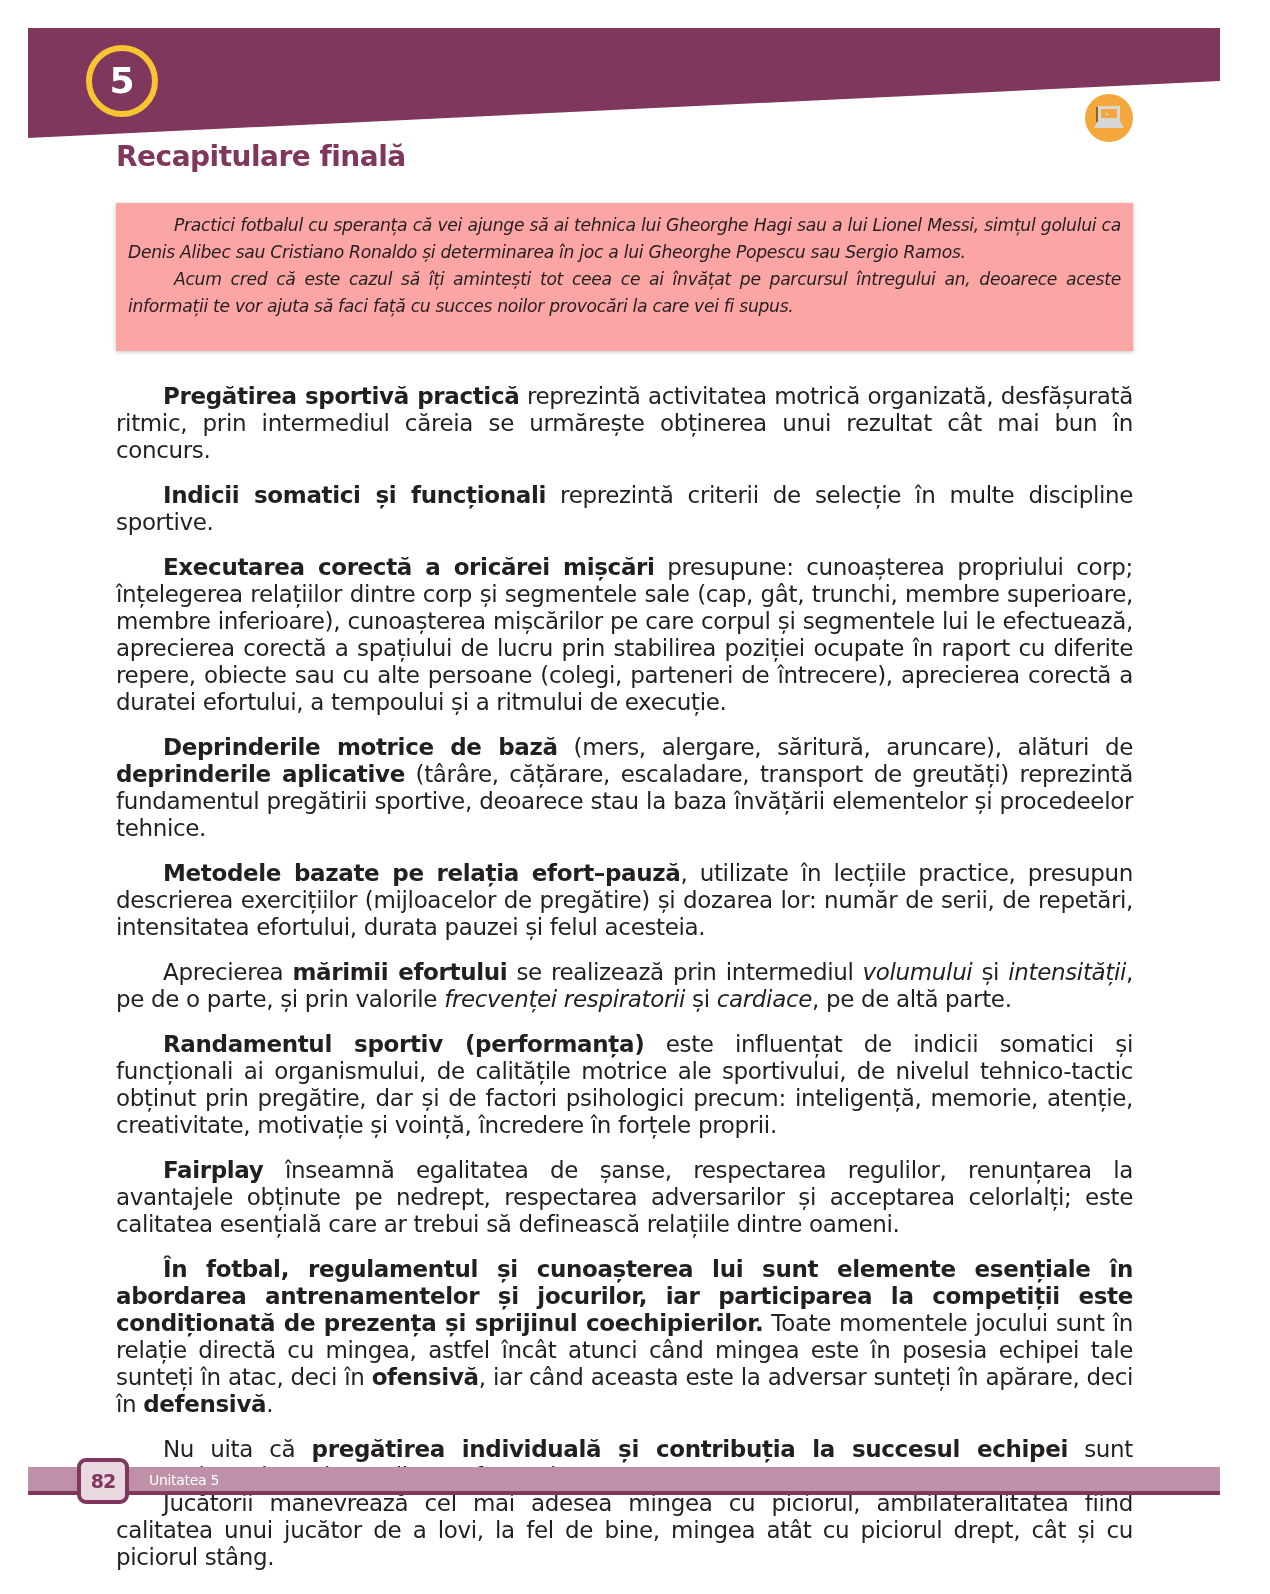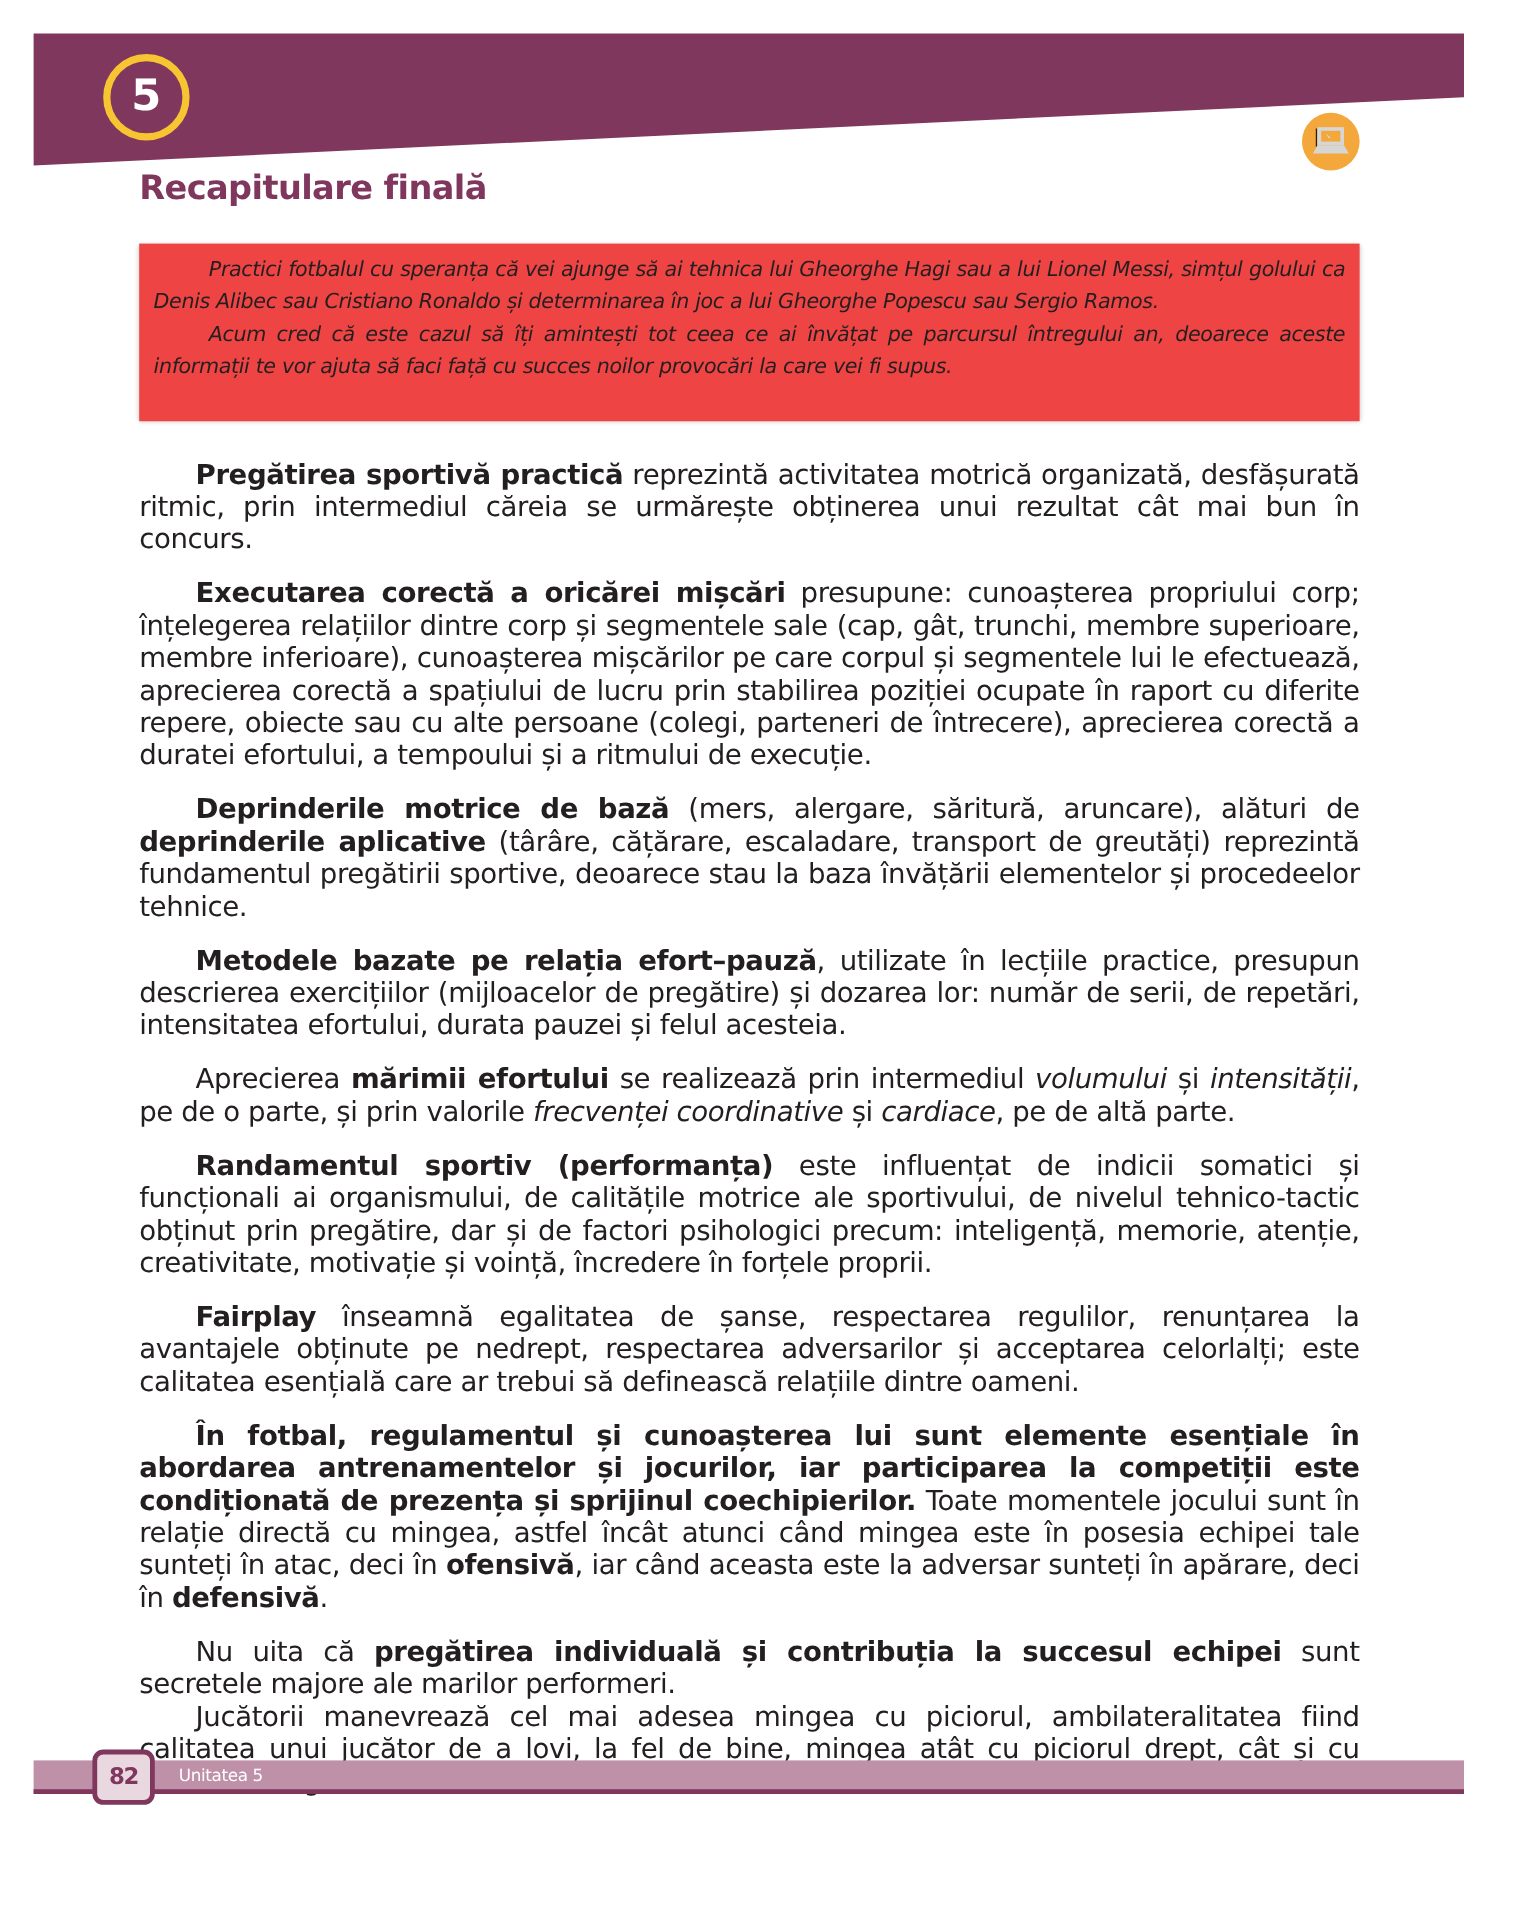--- a/index.html
+++ b/index.html
@@ -10,21 +10,21 @@
                 border: 6px solid #f7c432; border-radius: 50%; background: #80375e;
                 color: #ffffff; font-family: "DejaVu Sans", sans-serif; font-weight: bold;
                 font-size: 36px; line-height: 60px; text-align: center; }
   .page-title { position: absolute; left: 116px; top: 140px; margin: 0;
                 font-family: "DejaVu Sans", sans-serif; font-weight: bold; font-size: 28px;
                 color: #80375e; letter-spacing: -0.5px; }
   .digital-icon { position: absolute; left: 1085px; top: 94px; width: 48px; height: 48px;
                   border-radius: 50%; background: #f4a73a; cursor: pointer; }
   .digital-icon svg { position: absolute; left: 8px; top: 10px; }
   .intro-box { position: absolute; left: 116px; top: 203px; width: 1017px; height: 148px;
-               background: #ef4444; box-shadow: 0 1px 4px rgba(0,0,0,0.25);
+               background: #fca5a5; box-shadow: 0 1px 4px rgba(0,0,0,0.25);
                box-sizing: border-box; padding: 9px 12px 0 12px; }
   .intro-box p { margin: 0; font-family: "DejaVu Sans", sans-serif; font-style: italic;
                  font-size: 17.2px; line-height: 27px; text-align: justify; color: #231f20;
                  letter-spacing: -0.3px; }
   .intro-box p.indent { text-indent: 46px; }
   .content { position: absolute; left: 116px; top: 383px; width: 1017px; }
   .content p { margin: 0 0 18px 0; font-family: "DejaVu Sans", sans-serif; font-size: 23px;
                line-height: 27px; text-align: justify; text-indent: 47px; color: #231f20;
                letter-spacing: -0.35px; }
   .content p.tight { margin-bottom: 0; }
@@ -62,29 +62,30 @@
 <h1 class="page-title">Recapitulare finală</h1>
 
 <div class="intro-box">
   <p class="indent">Practici fotbalul cu speranța că vei ajunge să ai tehnica lui Gheorghe Hagi sau a lui Lionel Messi, simțul golului ca Denis Alibec sau Cristiano Ronaldo și determinarea în joc a lui Gheorghe Popescu sau Sergio Ramos.</p>
   <p class="indent">Acum cred că este cazul să îți amintești tot ceea ce ai învățat pe parcursul întregului an, deoarece aceste informații te vor ajuta să faci față cu succes noilor provocări la care vei fi supus.</p>
 </div>
 
 <div class="content">
   <p><b>Pregătirea sportivă practică</b><span> reprezintă activitatea motrică organizată, desfășurată ritmic, prin intermediul căreia se urmărește obținerea unui rezultat cât mai bun în concurs.</span></p>
 
+  <p><b>Indicii somatici și funcționali</b><span> reprezintă criterii de selecție în multe discipline sportive.</span></p>
 
   <p><b>Executarea corectă a oricărei mișcări</b><span> presupune: cunoașterea propriului corp; înțelegerea relațiilor dintre corp și segmentele sale (cap, gât, trunchi, membre superioare, membre inferioare), cunoașterea mișcărilor pe care corpul și segmentele lui le efectuează, aprecierea corectă a spațiului de lucru prin stabilirea poziției ocupate în raport cu diferite repere, obiecte sau cu alte persoane (colegi, parteneri de întrecere), aprecierea corectă a duratei efortului, a tempoului și a ritmului de execuție.</span></p>
 
   <p><b>Deprinderile motrice de bază</b><span> (mers, alergare, săritură, aruncare), alături de </span><b>deprinderile aplicative</b><span> (târâre, cățărare, escaladare, transport de greutăți) reprezintă fundamentul pregătirii sportive, deoarece stau la baza învățării elementelor și procedeelor tehnice.</span></p>
 
 
   <p><b>Metodele bazate pe relația efort–pauză</b><span>, utilizate în lecțiile practice, presupun descrierea exercițiilor (mijloacelor de pregătire) și dozarea lor: număr de serii, de repetări, intensitatea efortului, durata pauzei și felul acesteia.</span></p>
 
-  <p><span>Aprecierea </span><b>mărimii efortului</b><span> se realizează prin intermediul </span><i>volumului</i><span> și </span><i>intensității</i><span>, pe de o parte, și prin valorile </span><i>frecvenței coordinative</i><span> și </span><i>cardiace</i><span>, pe de altă parte.</span></p>
+  <p><span>Aprecierea </span><b>mărimii efortului</b><span> se realizează prin intermediul </span><i>volumului</i><span> și </span><i>intensității</i><span>, pe de o parte, și prin valorile </span><i>frecvenței respiratorii</i><span> și </span><i>cardiace</i><span>, pe de altă parte.</span></p>
 
   <p><b>Randamentul sportiv (performanța)</b><span> este influențat de indicii somatici și funcționali ai organismului, de calitățile motrice ale sportivului, de nivelul tehnico-tactic obținut prin pregătire, dar și de factori psihologici precum: inteligență, memorie, atenție, creativitate, motivație și voință, încredere în forțele proprii.</span></p>
 
   <p><b>Fairplay</b><span> înseamnă egalitatea de șanse, respectarea regulilor, renunțarea la avantajele obținute pe nedrept, respectarea adversarilor și acceptarea celorlalți; este calitatea esențială care ar trebui să definească relațiile dintre oameni.</span></p>
 
   <p><b>În fotbal, regulamentul și cunoașterea lui sunt elemente esențiale în abordarea antrenamentelor și jocurilor, iar participarea la competiții este condiționată de prezența și sprijinul coechipierilor.</b><span> Toate momentele jocului sunt în relație directă cu mingea, astfel încât atunci când mingea este în posesia echipei tale sunteți în atac, deci în </span><b>ofensivă</b><span>, iar când aceasta este la adversar sunteți în apărare, deci în </span><b>defensivă</b><span>.</span></p>
 
   <p class="tight"><span>Nu uita că </span><b>pregătirea individuală și contribuția la succesul echipei</b><span> sunt secretele majore ale marilor performeri.</span></p>
 
   <p class="tight">Jucătorii manevrează cel mai adesea mingea cu piciorul, ambilateralitatea fiind calitatea unui jucător de a lovi, la fel de bine, mingea atât cu piciorul drept, cât și cu piciorul stâng.</p>

